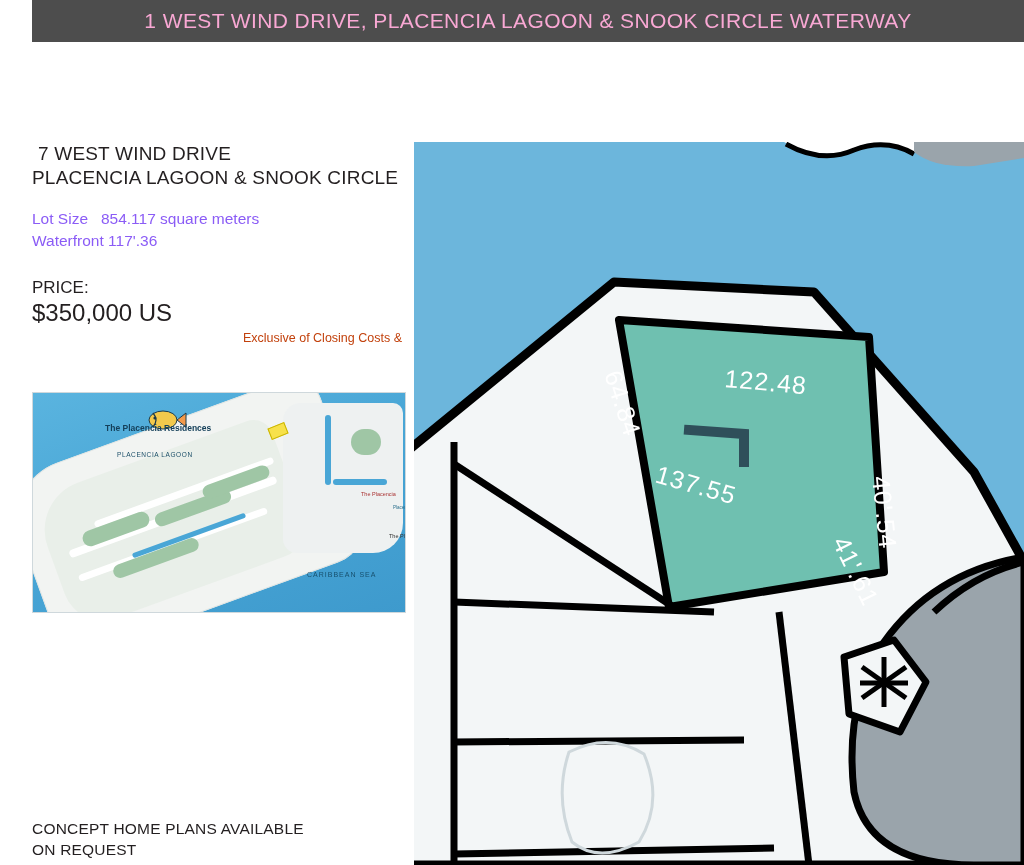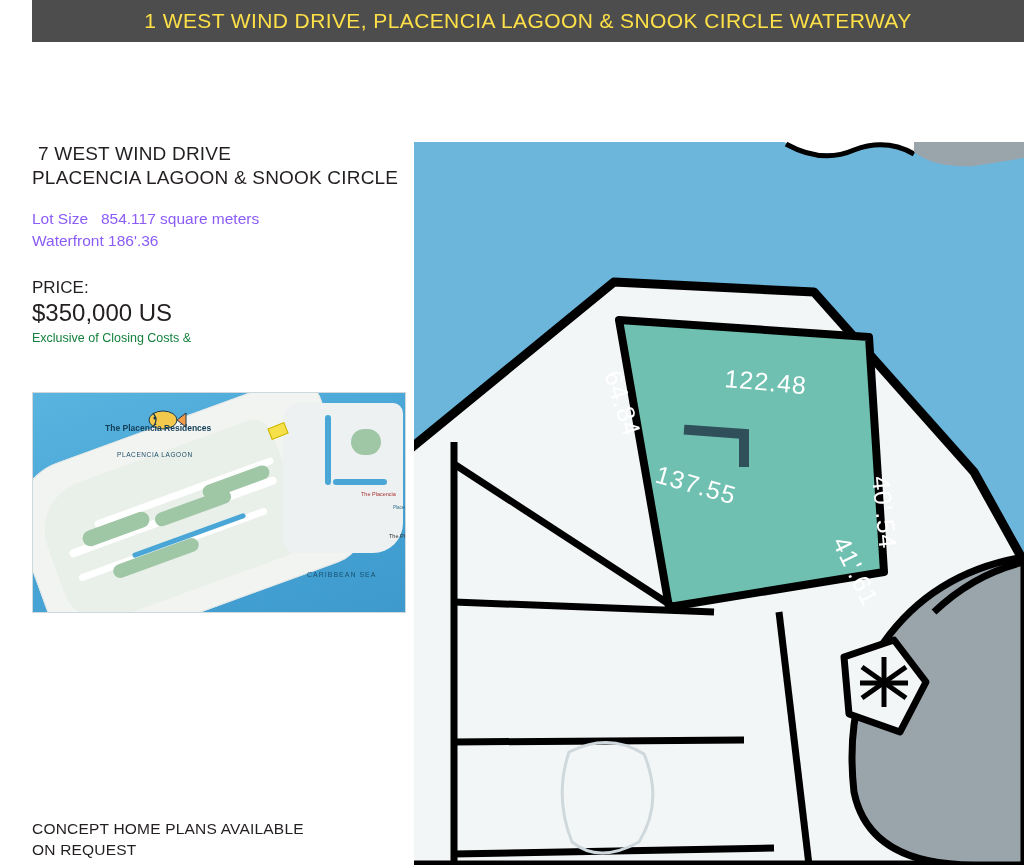--- a/index.html
+++ b/index.html
@@ -17,21 +17,21 @@
   }
 
   
   .header-bar {
     position: absolute;
     left: 32px;
     top: 0;
     width: 992px;
     height: 42px;
     background: #4d4d4d;
-    color: #fde047;
+    color: #f9a8d4;
     display: flex;
     align-items: center;
     justify-content: center;
   }
   .header-title {
     font-size: 21px;
     letter-spacing: 0.4px;
     font-weight: 400;
     white-space: nowrap;
   }
@@ -68,21 +68,22 @@
   .price-value {
     font-size: 24px;
     line-height: 28px;
     color: #231f20;
     margin-top: 1px;
   }
   .price-note {
     margin-top: 4px;
     font-size: 12.5px;
     line-height: 15px;
-    color: #15803d;
+    color: #c2410c;
+    text-align: right;
   }
 
   
   .siteplan {
     position: absolute;
     left: 32px;
     top: 392px;
     width: 372px;
     height: 219px;
     background: #49a6d6;
@@ -210,21 +211,21 @@
 </div>
 
 <div class="info-panel">
   <div class="lot-title">
     <span class="l1">7 WEST WIND DRIVE</span>
     <span class="l2">PLACENCIA LAGOON &amp; SNOOK CIRCLE</span>
   </div>
 
   <div class="lot-specs">
     <div>Lot Size   854.117 square meters</div>
-    <div>Waterfront 186'.36</div>
+    <div>Waterfront 117'.36</div>
   </div>
 
   <div class="price-label">PRICE:</div>
   <div class="price-value">$350,000 US</div>
   <div class="price-note">
     <div>Exclusive of Closing Costs &amp;</div>
   </div>
 </div>
 
 <div class="siteplan">

